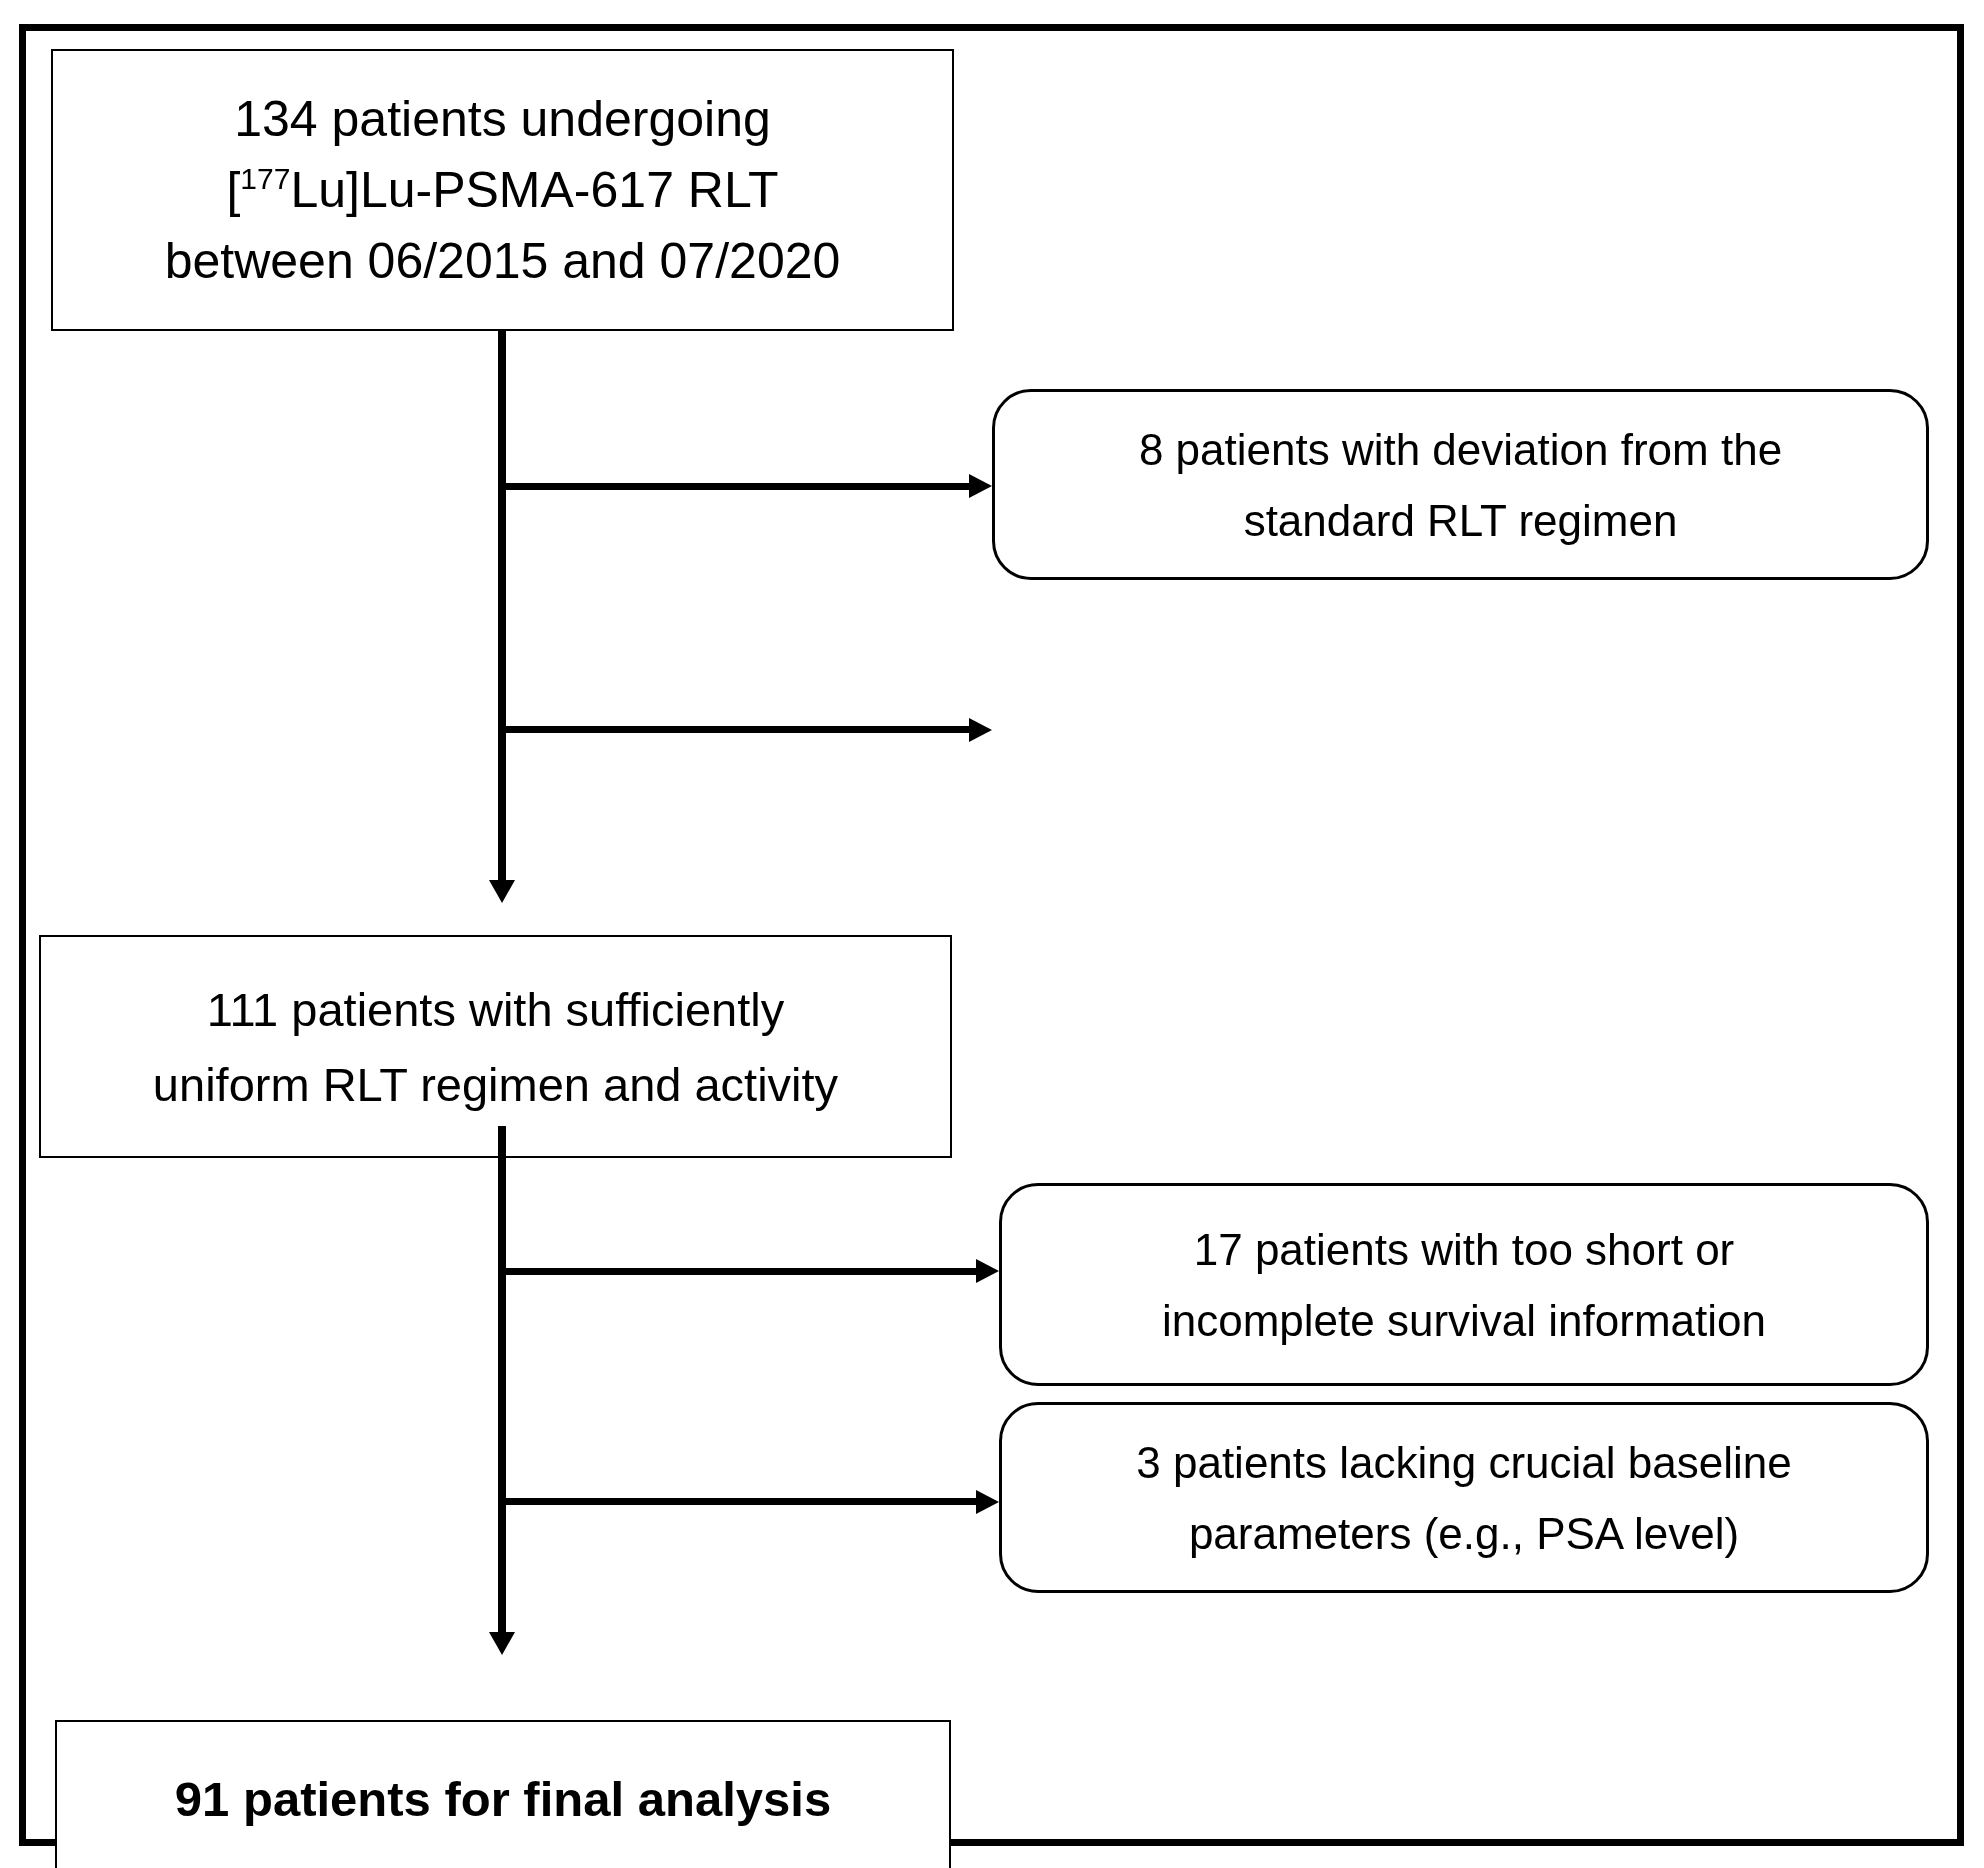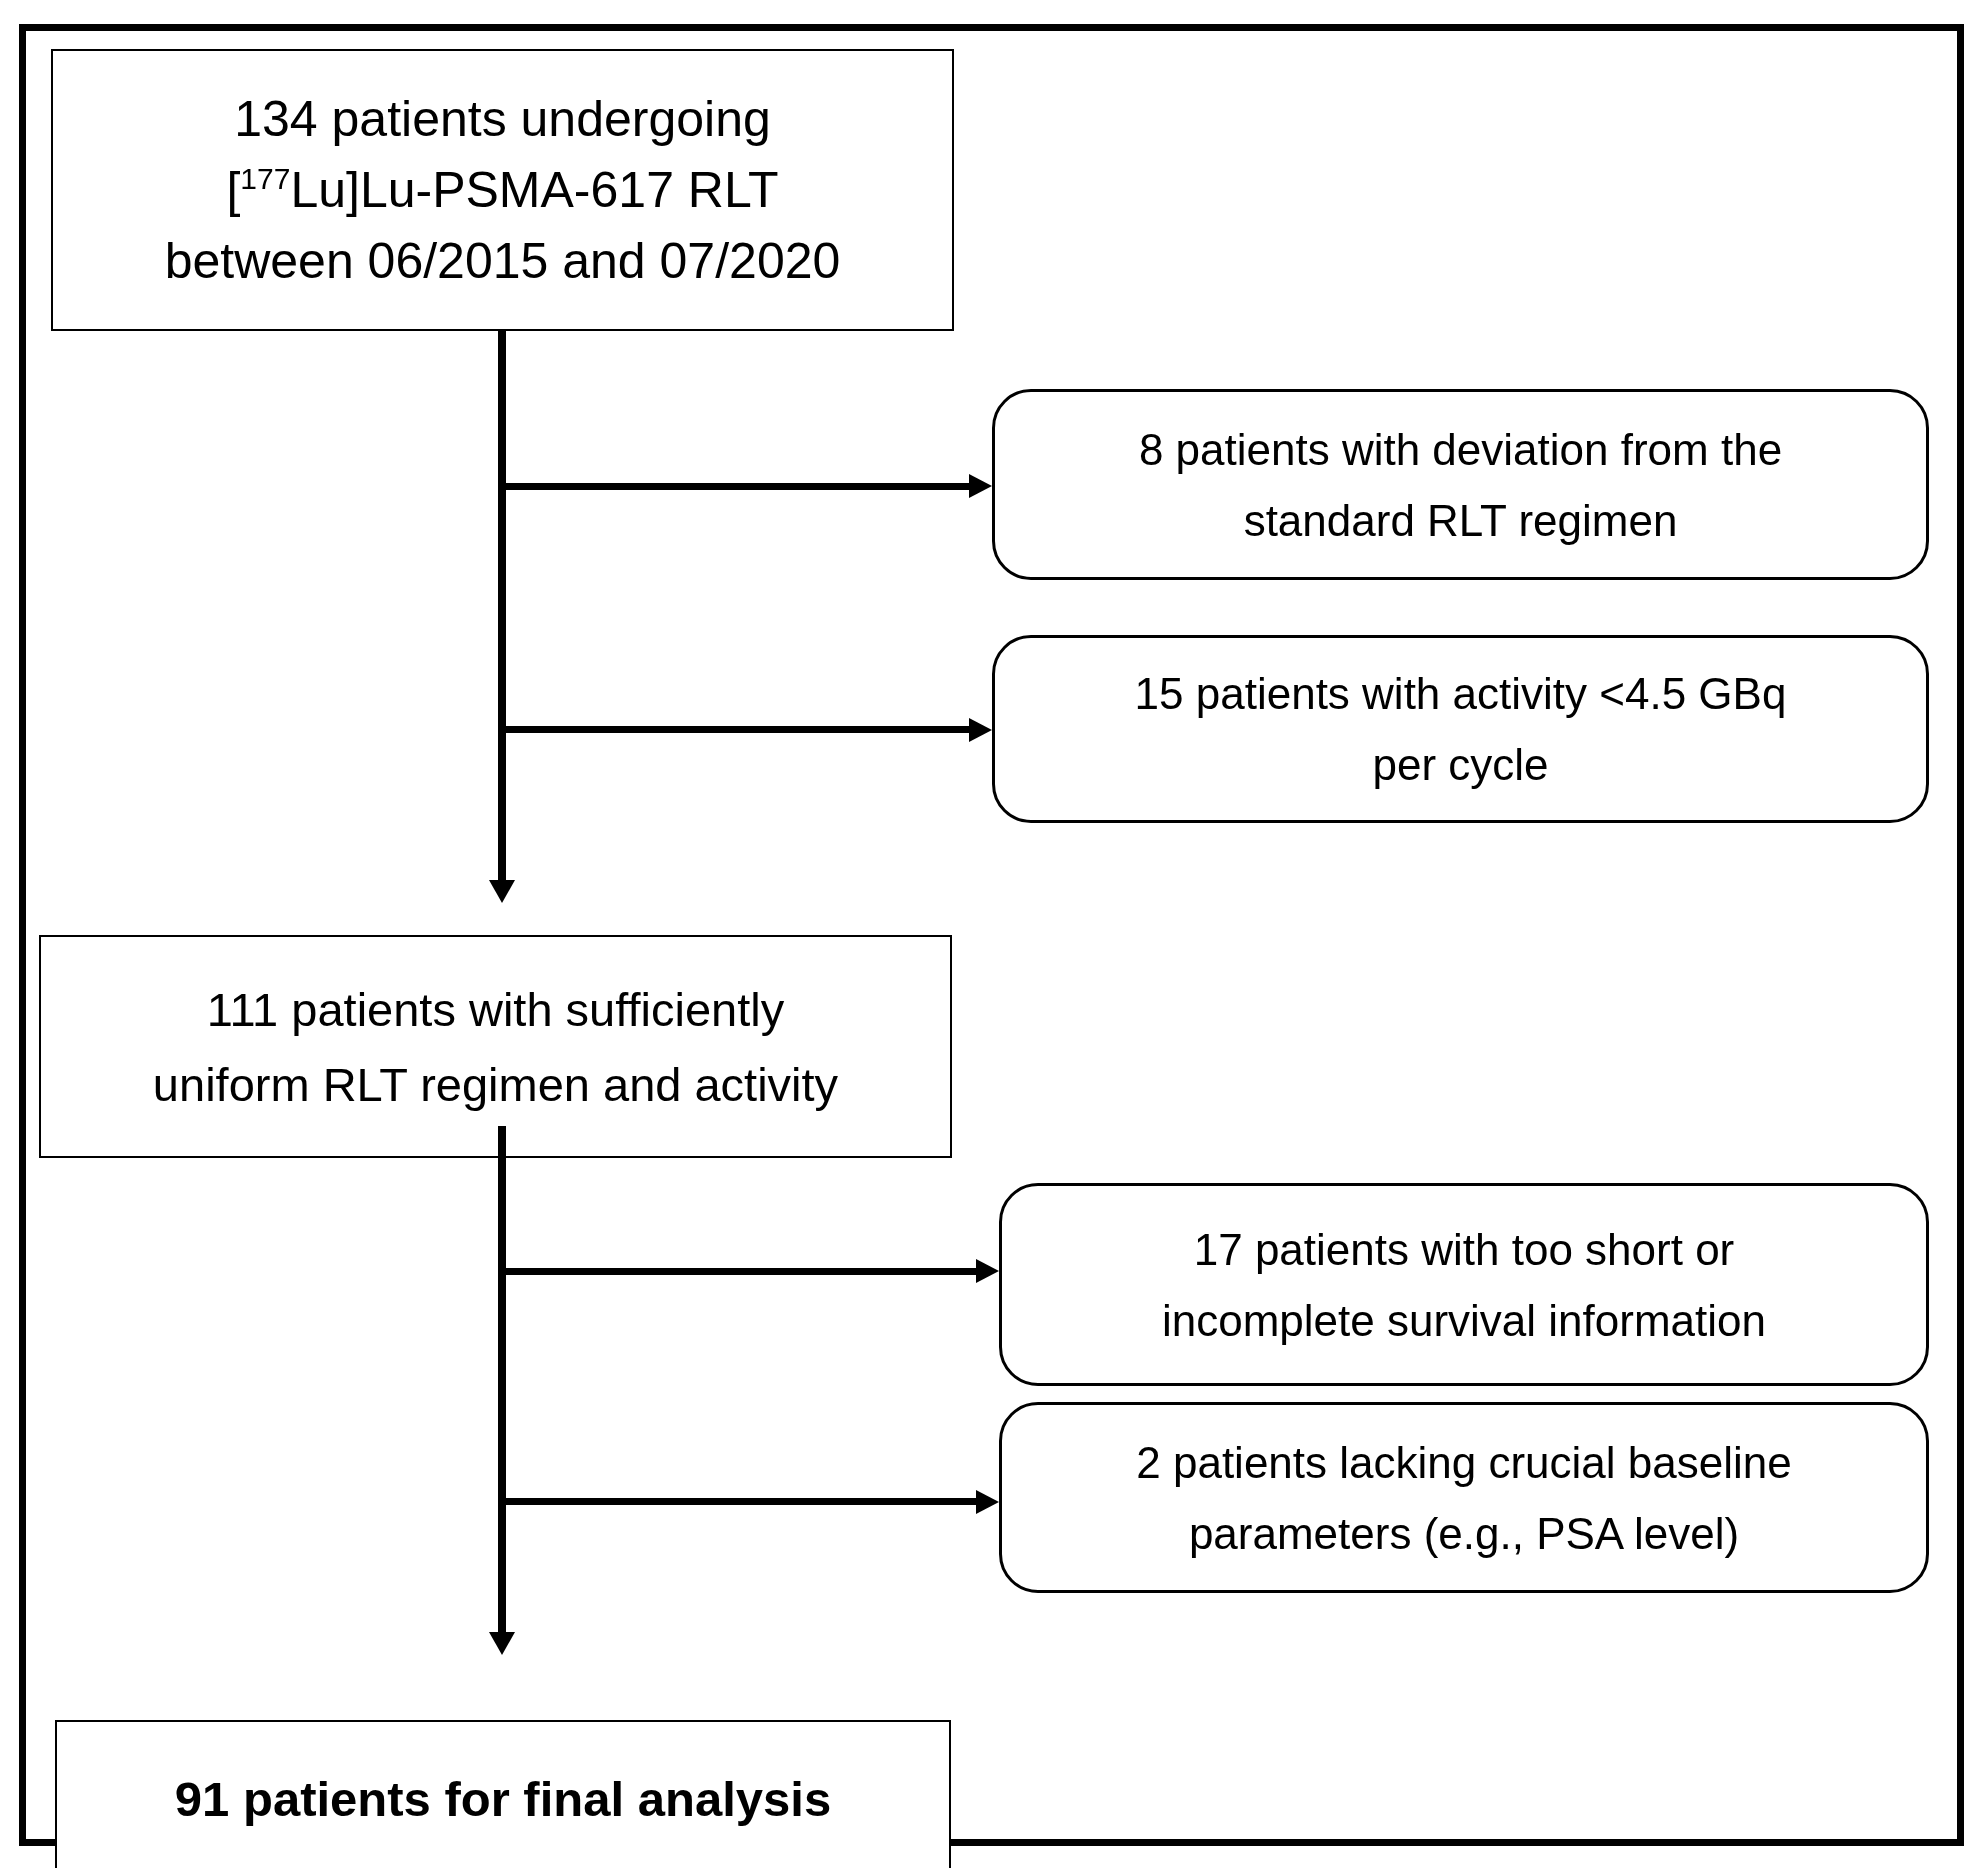--- a/index.html
+++ b/index.html
@@ -107,24 +107,20 @@
   <div class="arrow-right" style="left:969px; top:474px;"></div>
 
   <div class="node rounded" style="left:992px; top:389px; width:937px; height:191px;">
     <span class="txt-line">8 patients with deviation from the</span>
     <span class="txt-line">standard RLT regimen</span>
   </div>
 
   <div class="hline" style="left:502px; top:726px; width:469px;"></div>
   <div class="arrow-right" style="left:969px; top:718px;"></div>
 
-  <div class="node rounded" style="left:992px; top:635px; width:937px; height:188px;">
-    <span class="txt-line">15 patients with activity &lt;4.5 GBq</span>
-    <span class="txt-line">per cycle</span>
-  </div>
 
   <div class="node mid" style="left:39px; top:903px; width:913px; height:223px;">
     <span class="txt-line">111 patients with sufficiently</span>
     <span class="txt-line">uniform RLT regimen and activity</span>
   </div>
 
   <div class="vline" style="left:498px; top:1126px; height:508px;"></div>
   <div class="arrow-down" style="left:489px; top:1632px;"></div>
 
   <div class="hline" style="left:502px; top:1268px; width:476px;"></div>
@@ -132,21 +128,21 @@
 
   <div class="node rounded" style="left:999px; top:1167px; width:930px; height:203px;margin-top:16px;">
     <span class="txt-line">17 patients with too short or</span>
     <span class="txt-line">incomplete survival information</span>
   </div>
 
   <div class="hline" style="left:502px; top:1498px; width:476px;"></div>
   <div class="arrow-right" style="left:976px; top:1490px;"></div>
 
   <div class="node rounded" style="left:999px; top:1402px; width:930px; height:191px;">
-    <span class="txt-line">2 patients lacking crucial baseline</span>
+    <span class="txt-line">3 patients lacking crucial baseline</span>
     <span class="txt-line">parameters (e.g., PSA level)</span>
   </div>
 
   <div class="node final" style="left:55px; top:1720px; width:896px; height:158px;">
     <span class="txt-line">91 patients for final analysis</span>
   </div>
 
 </div>
 
 

